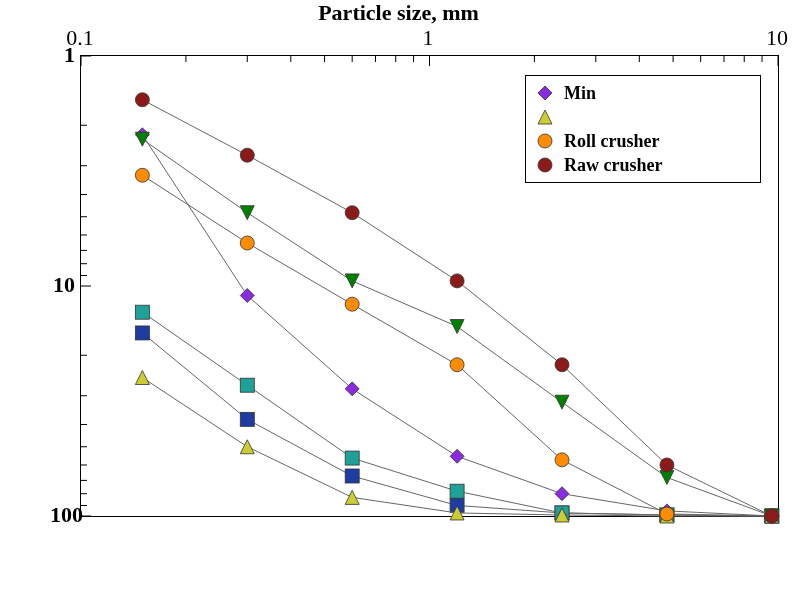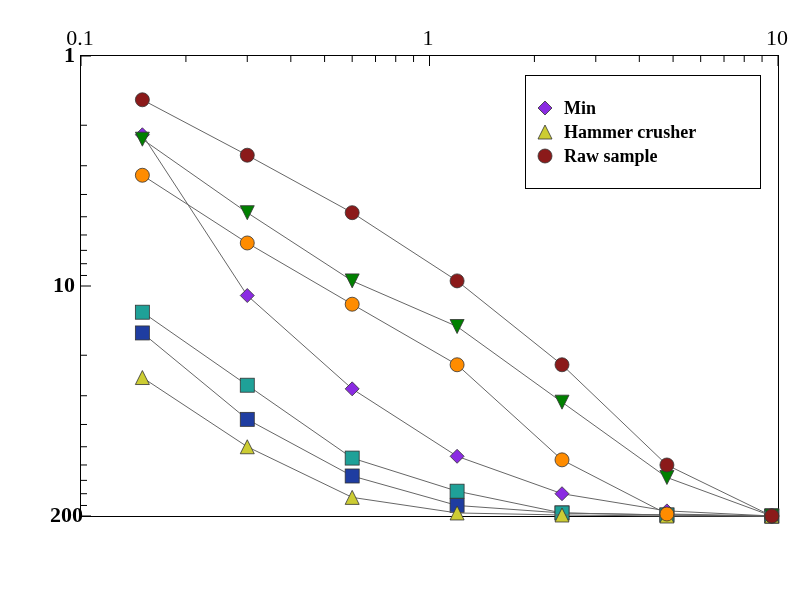--- a/index.html
+++ b/index.html
@@ -1,37 +1,38 @@
 <!DOCTYPE html>
 <html><head>
 <meta charset="utf-8">
 <style>
 html,body{margin:0;padding:0;font-family:"Times New Roman",serif}
 .chart-wrap{position:relative;width:797px;height:591px;background:#fff}
 .plot-area{position:absolute;left:80px;top:55px;width:697px;height:460px;border:1px solid #000}
 .x-title{position:absolute;left:0;width:797px;text-align:center;top:0px;font-size:22px;font-weight:bold}
 .tick-x{position:absolute;top:25px;font-size:22px;font-weight:normal;transform:translateX(-50%)}
 .tick-y{position:absolute;left:50px;font-size:22px;font-weight:bold;text-align:right;transform:translateY(-50%)}
-.legend{position:absolute;left:525px;top:75px;width:218px;border:1px solid #000;background:#fff;padding:20px 8px;z-index:20}
+.legend{position:absolute;left:525px;top:75px;width:218px;border:1px solid #000;background:#fff;padding:5px 8px;z-index:20}
 .legend-row{display:flex;align-items:center;height:24px;font-size:18px;font-weight:bold}
 .legend-row svg{margin-right:8px}
 .svg-layer{position:absolute;left:0;top:0;width:697px;height:460px;z-index:5;overflow:visible}
 </style>
 </head>
 <body>
 
 <div class="chart-wrap">
+  <div class="x-title">Particle size, mm</div>
 
   <div class="tick-x" style="left:80px">0.1</div>
   <div class="tick-x" style="left:428px">1</div>
   <div class="tick-x" style="left:777px">10</div>
 
   <div class="tick-y" style="top:55px;width:25px">1</div>
   <div class="tick-y" style="top:285px;width:25px">10</div>
-  <div class="tick-y" style="top:515px;width:25px">200</div>
+  <div class="tick-y" style="top:515px;width:25px">100</div>
 
   <div class="plot-area">
     <svg class="svg-layer" id="plot-svg">
         <line x1="104.90895348889747" y1="0" x2="104.90895348889747" y2="6" stroke="#000"></line>
         <line x1="166.27675726980237" y1="0" x2="166.27675726980237" y2="6" stroke="#000"></line>
         <line x1="209.8179069777949" y1="0" x2="209.8179069777949" y2="6" stroke="#000"></line>
         <line x1="243.59104651110255" y1="0" x2="243.59104651110255" y2="6" stroke="#000"></line>
         <line x1="271.1857107586998" y1="0" x2="271.1857107586998" y2="6" stroke="#000"></line>
         <line x1="294.51666694496856" y1="0" x2="294.51666694496856" y2="6" stroke="#000"></line>
         <line x1="314.72686046669236" y1="0" x2="314.72686046669236" y2="6" stroke="#000"></line>
@@ -231,24 +232,31 @@
           </g>
         </svg>
     <span>Min</span>
   </div>
       <div class="legend-row">
     <svg width="22" height="18">
           <g transform="translate(11,9)">
             <path d="M-7,7 L7,7 L0,-7 Z" fill="#cccc33" stroke="#333" stroke-width="0.8"></path>
           </g>
         </svg>
-    <span>Hammer crusher</span>
+  </div>
+      <div class="legend-row">
+    <svg width="22" height="18">
+          <g transform="translate(11,9)">
+            <circle r="7" fill="#ff8c00" stroke="#333" stroke-width="0.8"></circle>
+          </g>
+        </svg>
+    <span>Roll crusher</span>
   </div>
       <div class="legend-row">
     <svg width="22" height="18">
           <g transform="translate(11,9)">
             <circle r="7" fill="#8b1a1a" stroke="#333" stroke-width="0.8"></circle>
           </g>
         </svg>
-    <span>Raw sample</span>
+    <span>Raw crusher</span>
   </div>
     </div>
 </div>
 
 </body></html>

